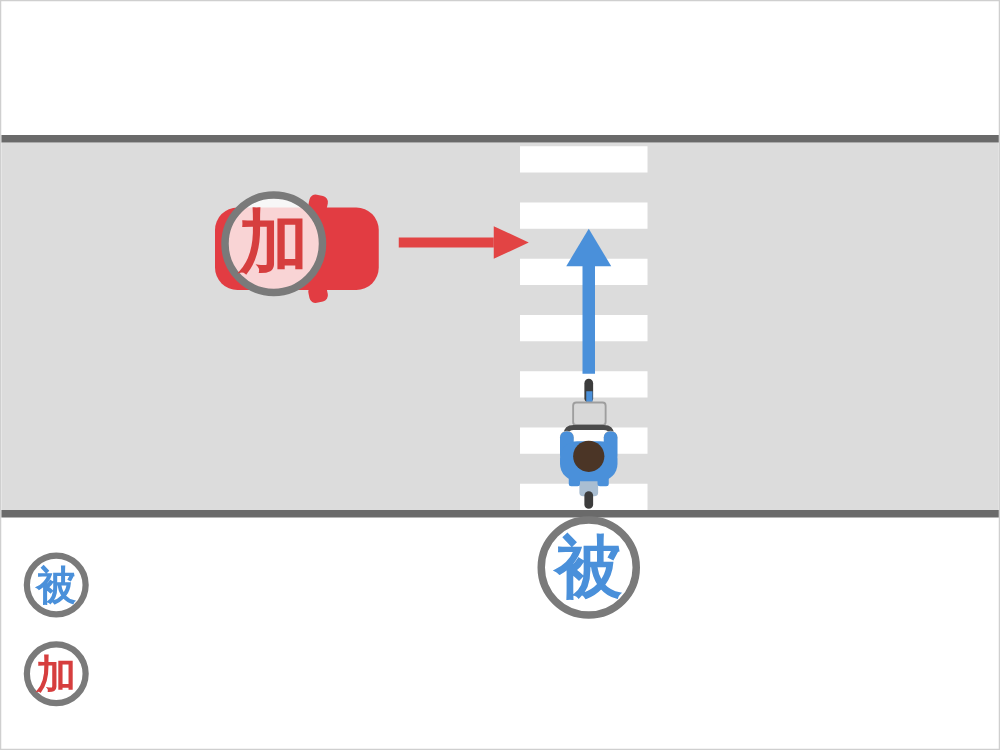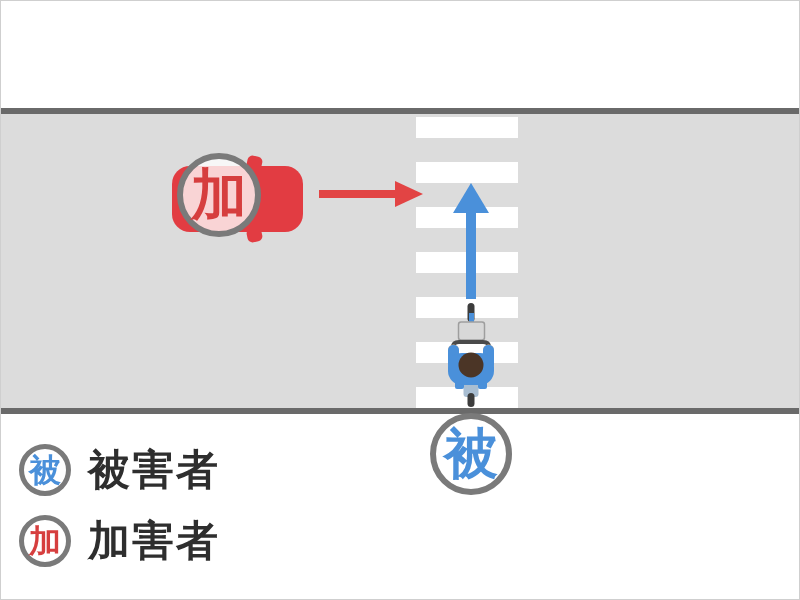--- a/index.html
+++ b/index.html
@@ -110,22 +110,20 @@
     <span>加</span>
   </div>
   <div class="badge victim-badge">
     <span>被</span>
   </div>
 
   <div class="legend-row row1">
     <div class="legend-badge victim">
       <span>被</span>
     </div>
-    <span class="legend-label">被害者</span>
   </div>
   <div class="legend-row row2">
     <div class="legend-badge perpetrator">
       <span>加</span>
     </div>
-    <span class="legend-label">加害者</span>
   </div>
 
 </div>
 
 </body></html>

